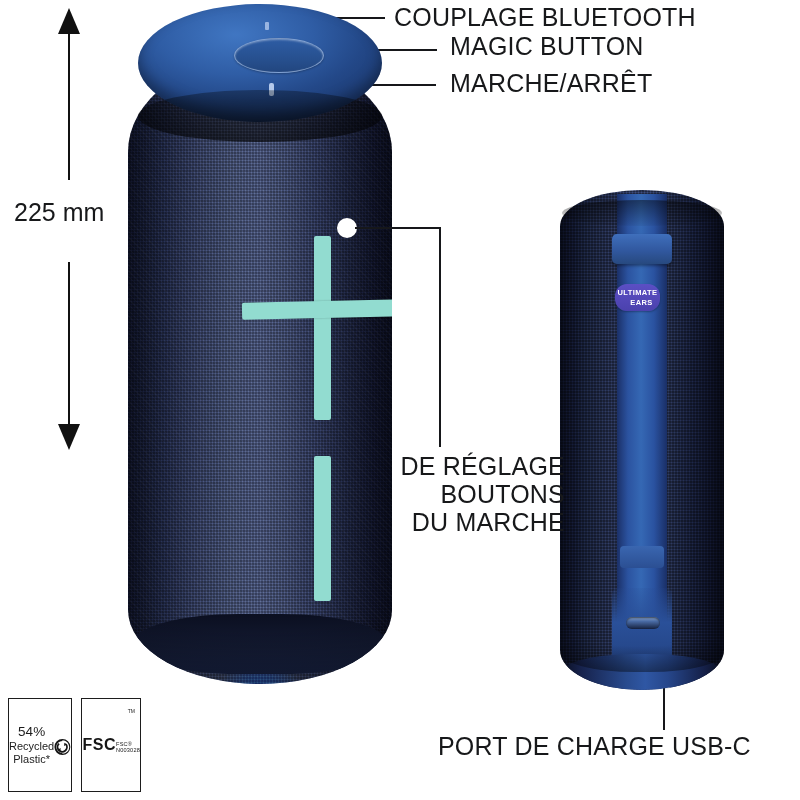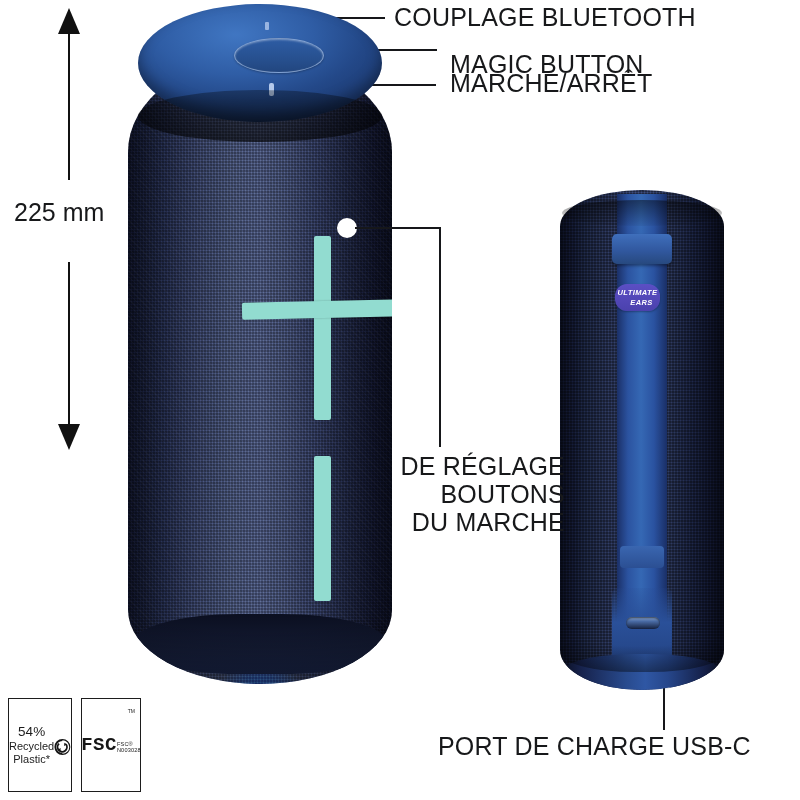--- a/index.html
+++ b/index.html
@@ -199,21 +199,20 @@
     box-shadow:0 2px 3px rgba(0,0,0,.35);
     z-index:6;
   }
   .ue-badge{
     position:absolute;left:55px;top:94px;width:45px;height:27px;
     border-radius:12px;
     background:linear-gradient(180deg,#5b4fc4 0%,#4b41ad 100%);
     z-index:7;
     display:flex;flex-direction:column;align-items:center;justify-content:center;
     box-shadow:0 1px 2px rgba(0,0,0,.30);
-    font-style:italic;
   }
   .ue-l1{color:#fff;font-size:7.5px;font-weight:700;letter-spacing:.4px;line-height:1;}
   .ue-l2{color:#fff;font-size:7.5px;font-weight:700;letter-spacing:.4px;line-height:1;margin-top:2px;padding-left:8px;}
   .usb-plate{
     position:absolute;left:52px;top:398px;width:60px;height:86px;
     border-radius:6px;
     background:linear-gradient(180deg,#2d56a4 0%,#27499020 0%,#2a5099 40%,#22407e 100%);
     z-index:6;
   }
   .usb-slot{
@@ -246,21 +245,21 @@
   .badges{position:absolute;left:8px;top:698px;display:flex;gap:9px;}
   .badge{
     border:1.6px solid #1d1d1d;
     background:#fff;
     display:flex;flex-direction:row;align-items:center;justify-content:center;
   }
   .badge.recy{width:62px;height:92px;}
   .badge.fsc{width:58px;height:92px;}
   .recy-t{font-size:11px;line-height:1.18;text-align:center;color:#1c1c1c;font-weight:400;}
   .recy-pct{font-size:13.5px;font-weight:400;}
-  .fsc-word{font-family:Liberation Mono, monospace;font-size:19px;font-weight:700;letter-spacing:.5px;color:#161616;line-height:1;}
+  .fsc-word{font-family:Liberation Sans, sans-serif;font-size:16px;font-weight:700;letter-spacing:.5px;color:#161616;line-height:1;}
   .fsc-code{font-size:5.6px;letter-spacing:.18px;color:#202020;margin-top:3px;}
   .fsc-tm{font-size:5px;color:#222;position:absolute;}
 </style>
 </head>
 <body>
 
 <div id="stage">
 
   <div>
     <div class="arrowhead up" style="left:58px;top:8px;"></div>
@@ -317,21 +316,21 @@
 
   <div>
     <div class="dot" style="left:258px;top:8px;width:21px;height:21px;"></div>
     <div class="lead h" style="left:277px;top:17px;width:108px;"></div>
     <div class="callout" style="left:394px;top:3px;">COUPLAGE BLUETOOTH</div>
   </div>
 
   <div>
     <div class="dot" style="left:288px;top:38px;width:23px;height:23px;"></div>
     <div class="lead h" style="left:309px;top:49px;width:128px;"></div>
-    <div class="callout" style="left:450px;top:50px;">MAGIC BUTTON</div>
+    <div class="callout" style="left:450px;top:32px;">MAGIC BUTTON</div>
   </div>
 
   <div>
     <div class="dot" style="left:267px;top:74px;width:21px;height:21px;"></div>
     <div class="lead h" style="left:286px;top:84px;width:150px;"></div>
     <div class="callout" style="left:450px;top:69px;">MARCHE/ARRÊT</div>
   </div>
 
   <div>
     <div class="dot" style="left:337px;top:218px;width:20px;height:20px;"></div>

